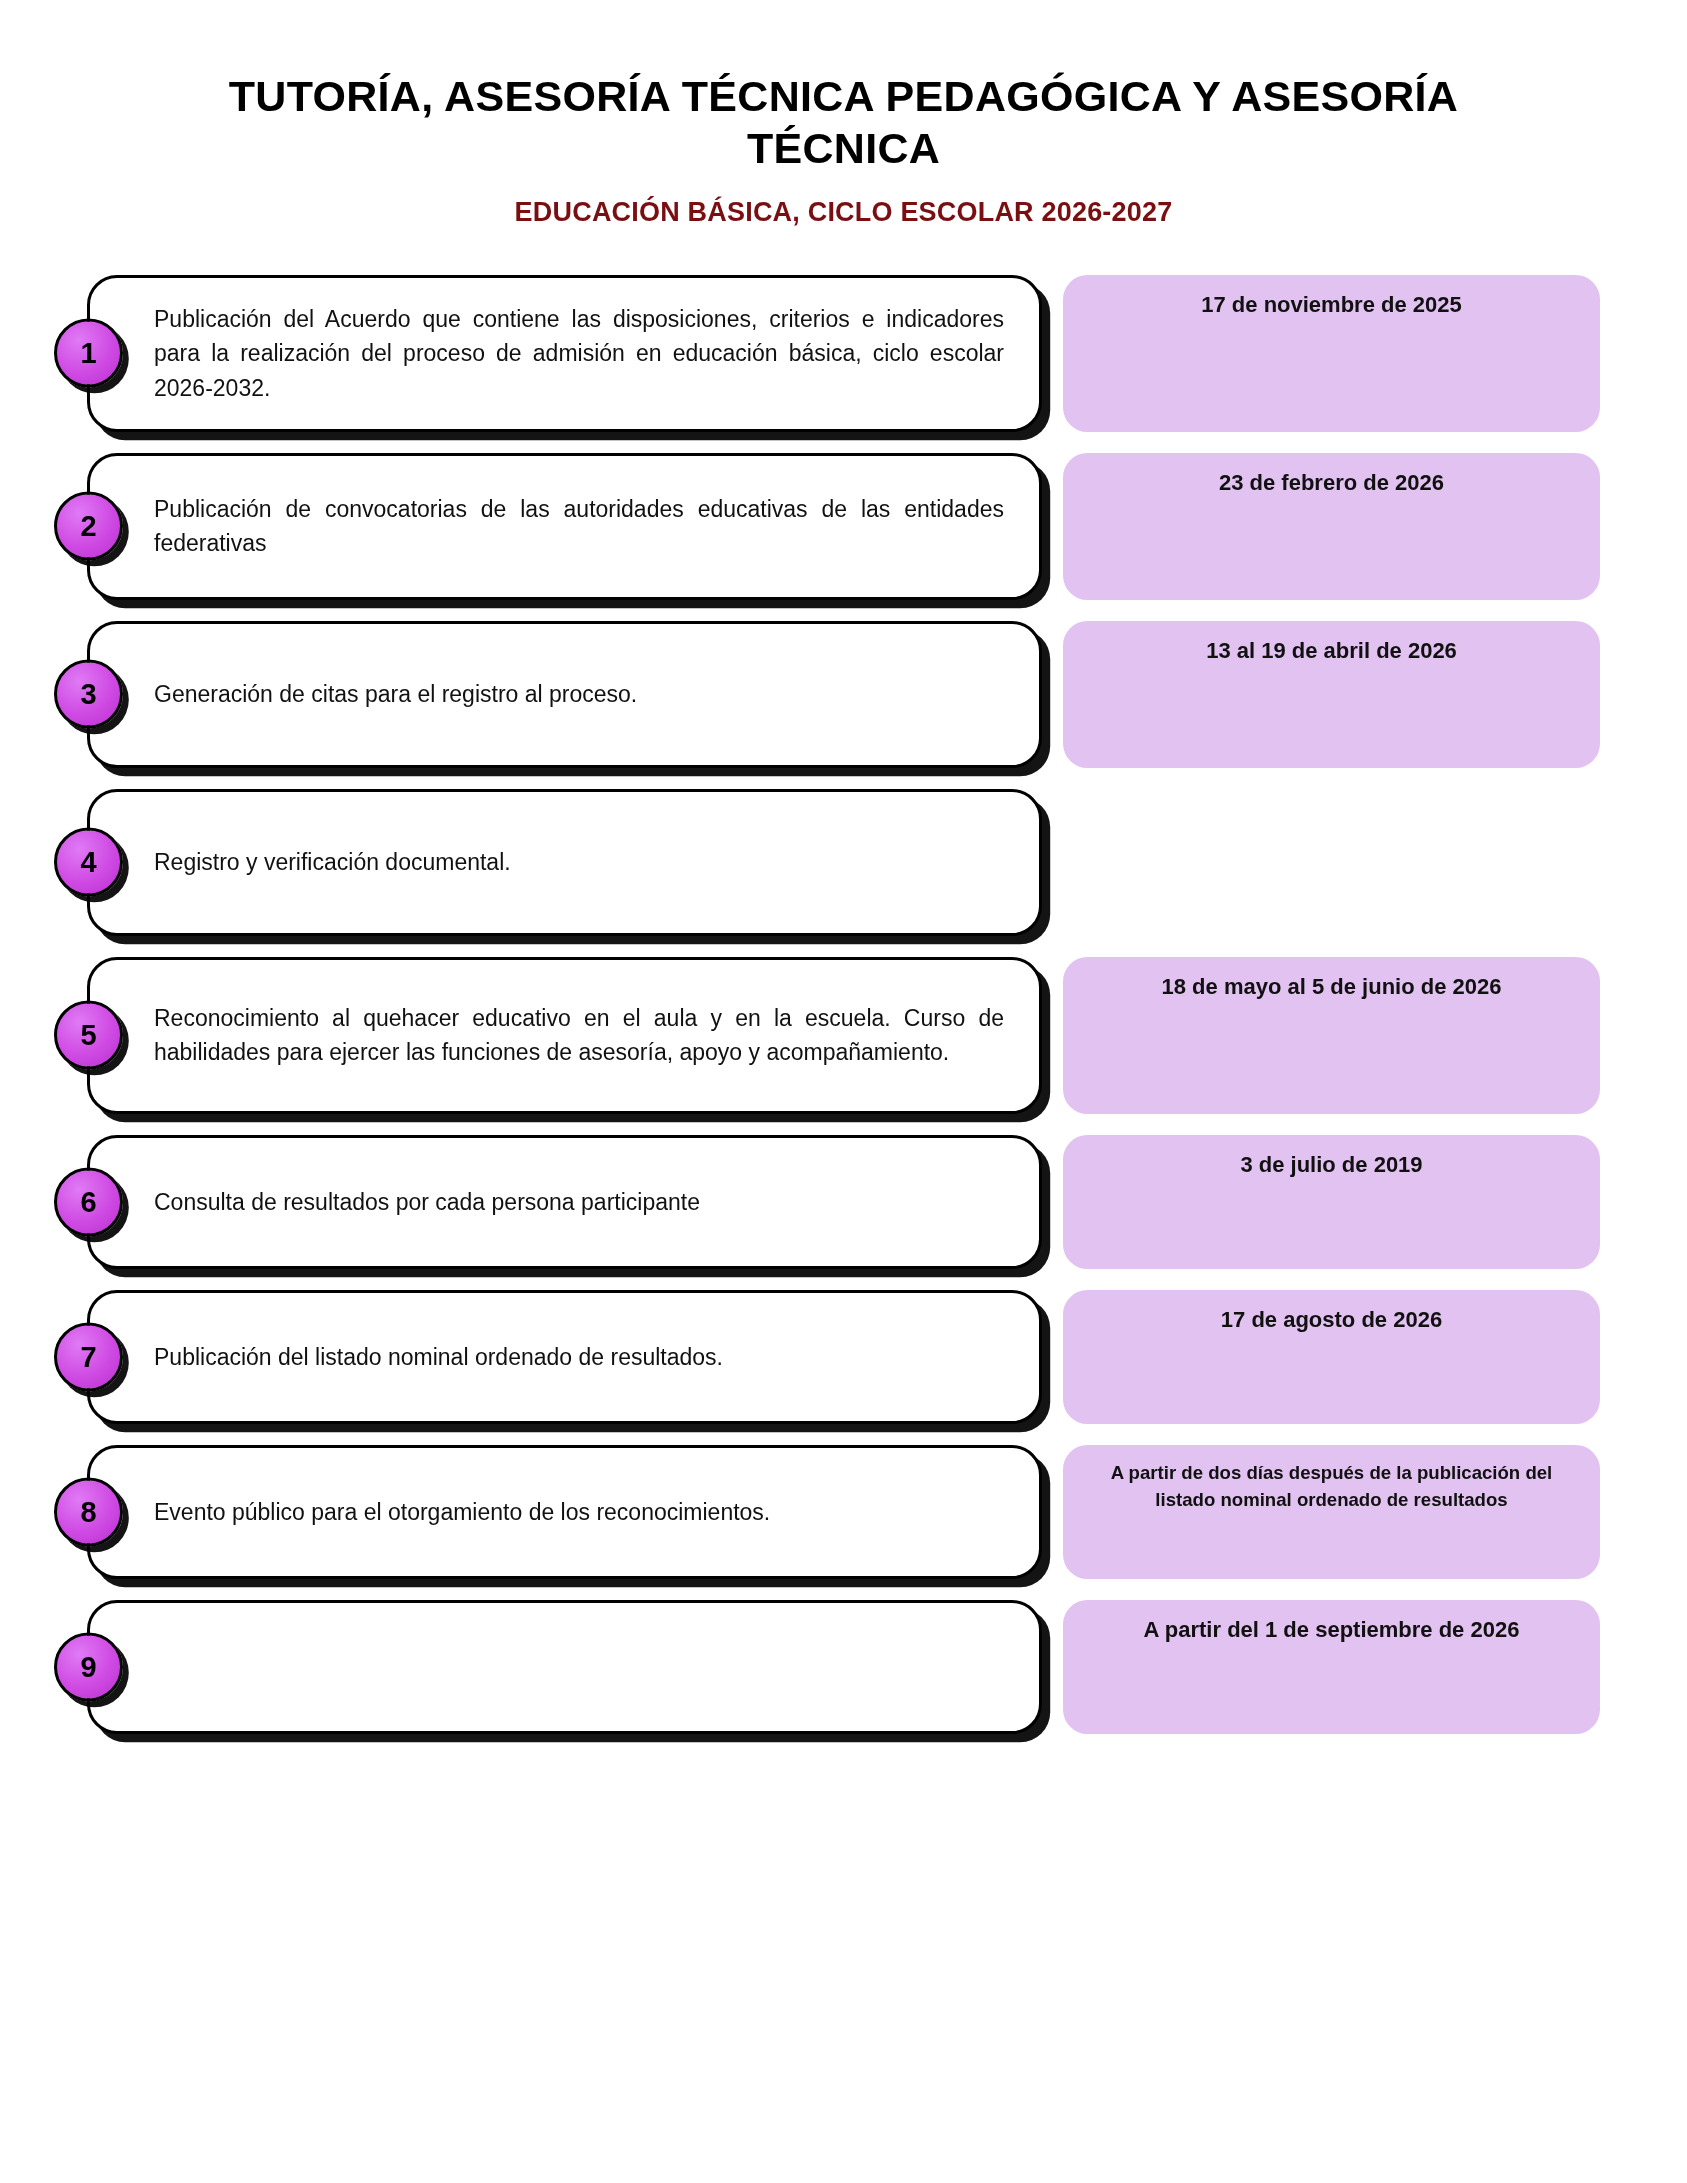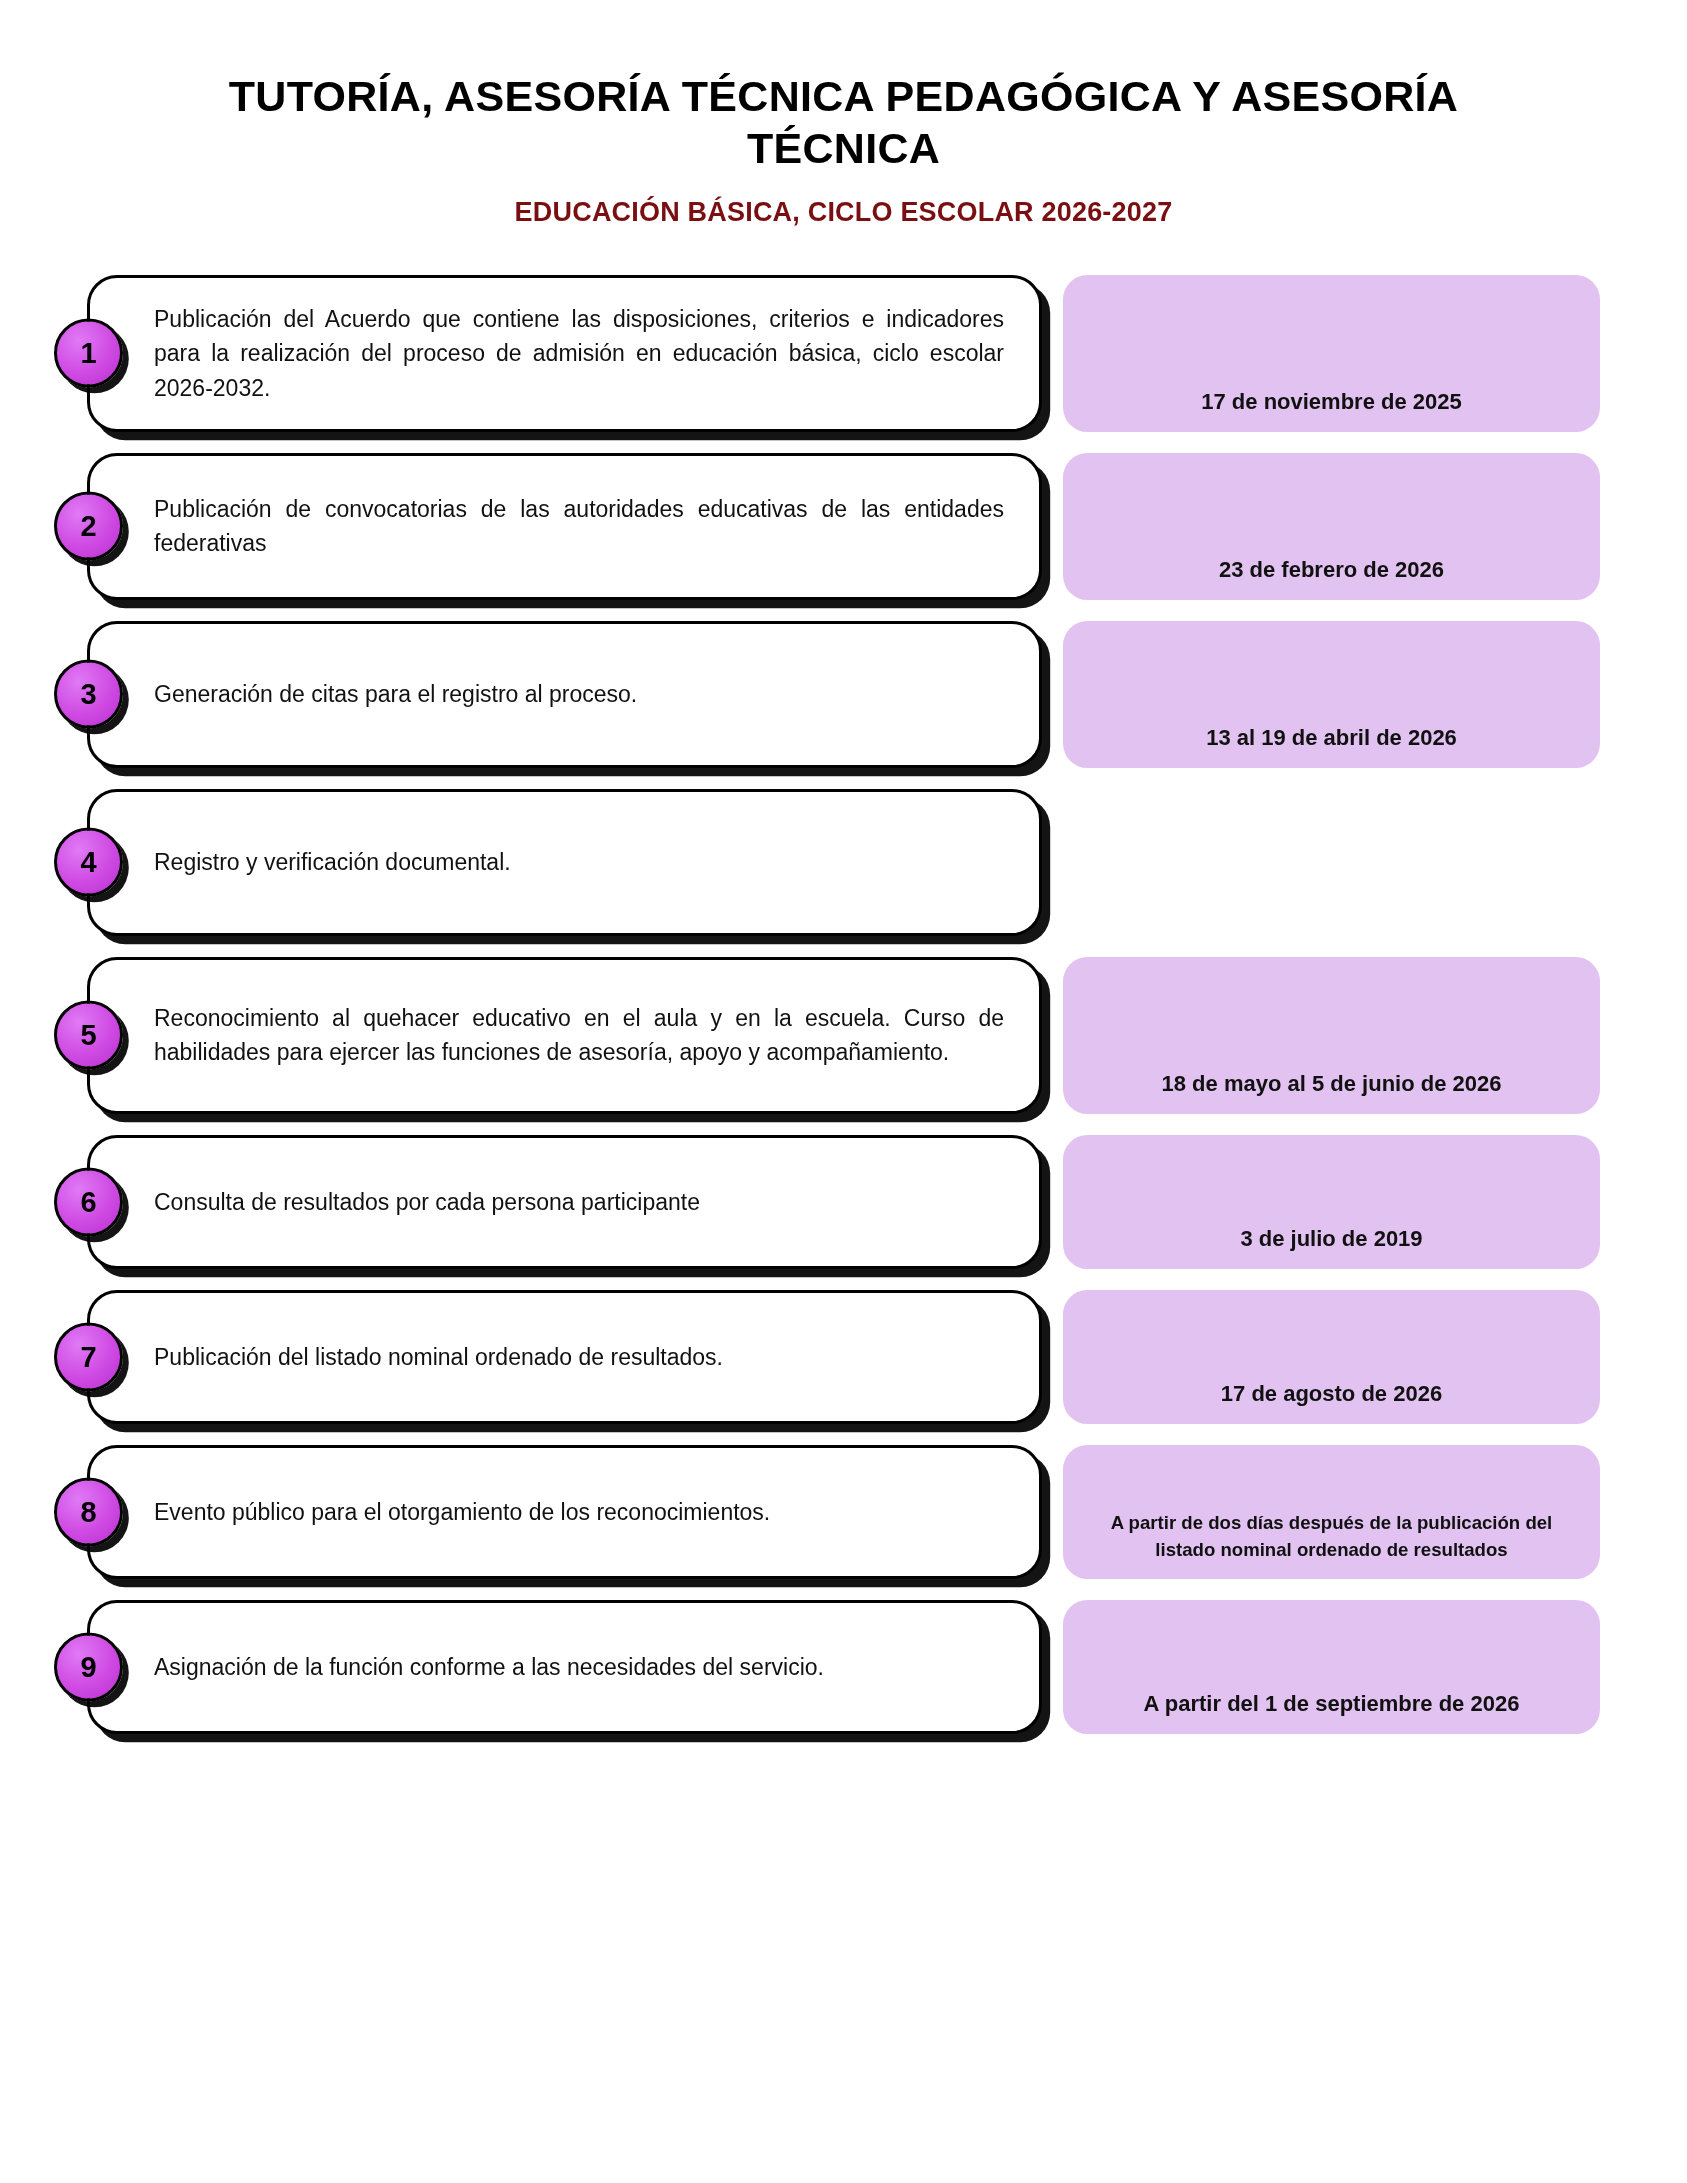--- a/index.html
+++ b/index.html
@@ -108,21 +108,21 @@
   }
 
   
   .date {
     position: relative;
     margin-left: 21px;
     flex: 1;
     background: #e2c2f0;
     border-radius: 24.5px;
     display: flex;
-    align-items: flex-end;
+    align-items: flex-start;
     justify-content: center;
     text-align: center;
     padding: 15px 20px;
     box-sizing: border-box;
     z-index: 1;
   }
   .date-text {
     font-size: 22px;
     font-weight: bold;
     color: #111111;
@@ -223,21 +223,20 @@
         <div class="card-text">Evento público para el otorgamiento de los reconocimientos.</div>
       </div>
       <div class="date small">
         <div class="date-text">A partir de dos días después de la publicación del listado nominal ordenado de resultados</div>
       </div>
     </div>
 
     <div class="row h-sm">
       <div class="card">
         <div class="badge">9</div>
-        <div class="card-text">Asignación de la función conforme a las necesidades del servicio.</div>
       </div>
       <div class="date">
         <div class="date-text">A partir del 1 de septiembre de 2026</div>
       </div>
     </div>
 
   </div>
 </div>
 
 

